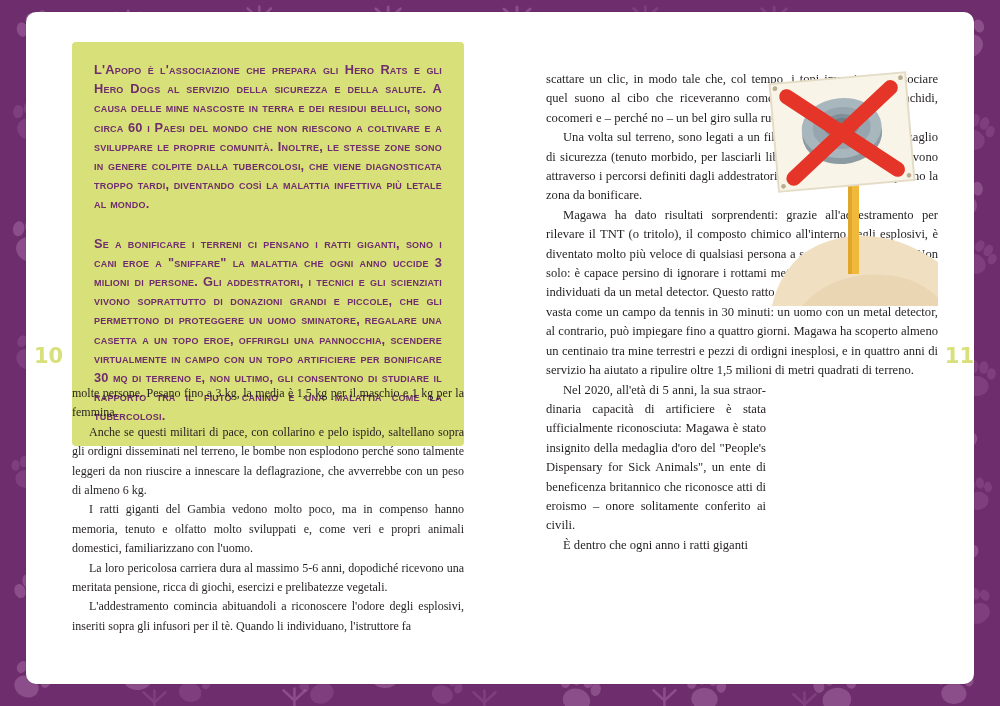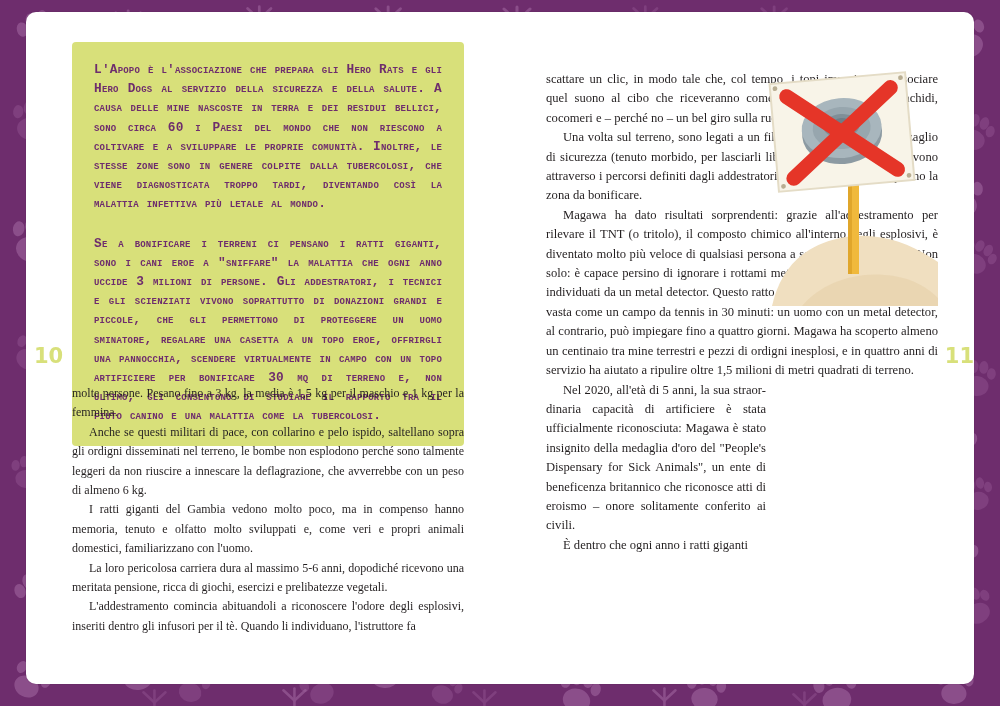--- a/index.html
+++ b/index.html
@@ -58,21 +58,21 @@
     top: 30px;
     width: 392px;
     background: #d8e07a;
     border-radius: 4px;
     padding: 18px 22px 20px 22px;
     box-sizing: border-box;
   }
   #intro-box p {
     margin: 0;
     color: #6e2d6d;
-    font-family: Liberation Mono, monospace;
+    font-family: Liberation Sans, sans-serif;
     font-weight: bold;
     font-size: 12.8px;
     line-height: 19.2px;
     letter-spacing: 0.2px;
     text-align: justify;
     font-variant: small-caps;
   }
   #intro-box p + p { margin-top: 20px; }
 
   
@@ -652,21 +652,21 @@
   <div id="intro-box">
     <p>L'Apopo è l'associazione che prepara gli Hero Rats e gli Hero Dogs al servizio della sicurezza e della salute. A causa delle mine nascoste in terra e dei residui bellici, sono circa 60 i Paesi del mondo che non riescono a coltivare e a sviluppare le proprie comunità. Inoltre, le stesse zone sono in genere colpite dalla tubercolosi, che viene diagnosticata troppo tardi, diventando così la malattia infettiva più letale al mondo.</p>
     <p>Se a bonificare i terreni ci pensano i ratti giganti, sono i cani eroe a "sniffare" la malattia che ogni anno uccide 3 milioni di persone. Gli addestratori, i tecnici e gli scienziati vivono soprattutto di donazioni grandi e piccole, che gli permettono di proteggere un uomo sminatore, regalare una casetta a un topo eroe, offrirgli una pannocchia, scendere virtualmente in campo con un topo artificiere per bonificare 30 mq di terreno e, non ultimo, gli consentono di studiare il rapporto tra il fiuto canino e una malattia come la tubercolosi.</p>
   </div>
 
   <div id="left-lower">
     <p class="noindent">molte persone. Pesano fino a 3 kg, la media è 1,5 kg per il maschio e 1 kg per la femmina.</p>
     <p>Anche se questi militari di pace, con collarino e pelo ispido, saltellano sopra gli ordigni disseminati nel terreno, le bombe non esplodono perché sono talmente leggeri da non riuscire a innescare la deflagrazione, che avverrebbe con un peso di almeno 6 kg.</p>
     <p>I ratti giganti del Gambia vedono molto poco, ma in compenso hanno memoria, tenuto e olfatto molto sviluppati e, come veri e propri animali domestici, familiarizzano con l'uomo.</p>
     <p>La loro pericolosa carriera dura al massimo 5-6 anni, dopodiché ricevono una meritata pensione, ricca di giochi, esercizi e prelibatezze vegetali.</p>
-    <p>L'addestramento comincia abituandoli a riconoscere l'odore degli esplosivi, inseriti dentro gli infusori per il tè. Quando li individuano, l'istruttore fa</p>
+    <p>L'addestramento comincia abituandoli a riconoscere l'odore degli esplosivi, inseriti sopra gli infusori per il tè. Quando li individuano, l'istruttore fa</p>
   </div>
 
   <div id="right-col" class="page-col">
     <p class="noindent">scattare un clic, in modo tale che, col tempo, i topi imparino ad associare quel suono al cibo che riceveranno come ricompensa: banane, arachidi, cocomeri e – perché no – un bel giro sulla ruota.</p>
     <p>Una volta sul terreno, sono legati a un filo, una sorta di lungo guinzaglio di sicurezza (tenuto morbido, per lasciarli liberi di esplorare), e si muovono attraverso i percorsi definiti dagli addestratori, perlustrando palmo a palmo la zona da bonificare.</p>
     <p>Magawa ha dato risultati sorprendenti: grazie all'addestramento per rilevare il TNT (o tritolo), il composto chimico all'interno degli esplosivi, è diventato molto più veloce di qualsiasi persona a scovare mine terrestri. Non solo: è capace persino di ignorare i rottami metallici che, invece, verrebbero individuati da un metal detector. Questo ratto è in grado di perlustrare un'area vasta come un campo da tennis in 30 minuti: un uomo con un metal detector, al contrario, può impiegare fino a quattro giorni. Magawa ha scoperto almeno un centinaio tra mine terrestri e pezzi di ordigni inesplosi, e in quattro anni di servizio ha aiutato a ripulire oltre 1,5 milioni di metri quadrati di terreno.</p>
 
     <div class="img-float">
       <div id="illustration">
         <svg width="176" height="236" viewBox="0 0 176 236" xmlns="http://www.w3.org/2000/svg">

